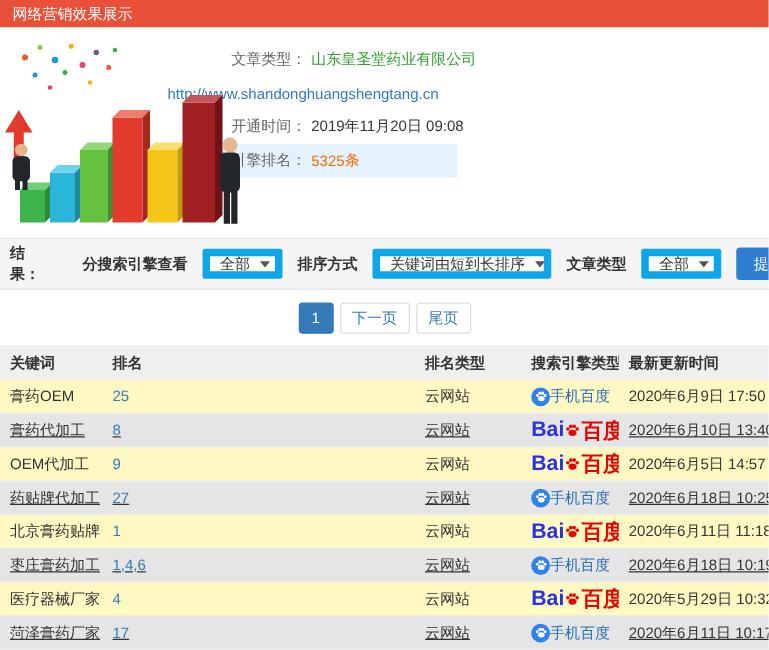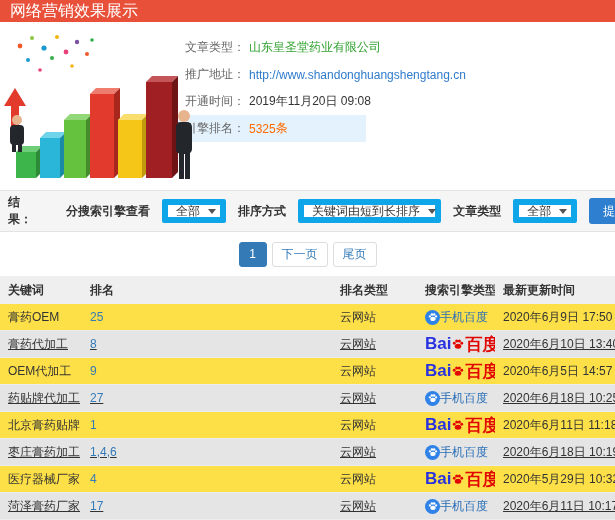--- a/index.html
+++ b/index.html
@@ -1,20 +1,20 @@
 <!DOCTYPE html>
 <html style="--header-bg: #e8503a; --company-link: #2ea12e; --url-link: #2e7bcc; --rank-count: #ff6a00; --accent-blue: #337ab7; --baidu-blue: #2932e1; --baidu-red: #e10602; --mobile-blue: #2f82e8;"><head>
 <meta charset="utf-8">
 <style>
   * { margin:0; padding:0; box-sizing:border-box; }
   html,body { width:615px; height:520px; overflow:hidden; background:#fff;
     font-family:"Liberation Sans","DejaVu Sans",sans-serif; font-size:12px; color:#333; }
 
   .titlebar { height:22px; line-height:22px; background:var(--header-bg,#e8503a);
-    color:#fff; padding-left:10px; font-size:16px; }
+    color:#fff; padding-left:10px; font-size:12px; }
 
   .info-section { position:relative; height:168px; background:#fff; }
   .illustration { position:absolute; left:2px; top:6px; width:192px; height:158px; }
   .info-rows { margin-left:130px; padding-top:12px; }
   .info-row { display:flex; align-items:center; height:27px; width:max-content; padding-right:78px; }
   .info-label { width:115px; text-align:right; color:#666; }
   .info-value { margin-left:4px; }
   .info-row.highlight { background:#e3f2fc; }
   a.link-green { color:var(--company-link,#2ea12e); text-decoration:none; }
   a.link-blue { color:var(--url-link,#2e7bcc); text-decoration:none; }
@@ -39,21 +39,21 @@
 
   .pagination-bar { height:44px; display:flex; align-items:center; justify-content:center; gap:5px; background:#fff; }
   .page-btn { min-width:28px; height:25px; padding:0 9px; display:inline-flex; align-items:center;
     justify-content:center; border:1px solid #ddd; color:var(--accent-blue,#337ab7);
     background:#fff; border-radius:3px; cursor:pointer; white-space:nowrap; }
   .page-btn.active { background:var(--accent-blue,#337ab7); border-color:var(--accent-blue,#337ab7); color:#fff; }
 
   .table { width:100%; }
   .thead, .trow { display:grid; grid-template-columns:82px 250px 85px 78px 1fr; align-items:center; }
   .thead { background:#efefef; height:28px; font-weight:bold; color:#333; }
-  .trow { height:27px; border-bottom:1px solid #ececec; background:#fde047; }
+  .trow { height:27px; border-bottom:1px solid #ececec; background:#fef9c3; }
   .trow.striped { background:#e5e5e5;text-decoration:underline; }
   .th, .td { padding-left:8px; white-space:nowrap; overflow:hidden; }
   a.rank-link { color:var(--accent-blue,#337ab7); text-decoration:none; }
 
   .engine-mobile { display:inline-flex; align-items:center; gap:0; color:#2a6fb7; }
   .m-icon { width:15px; height:15px; border-radius:50%; background:var(--mobile-blue,#2f82e8);
     color:#fff; display:inline-flex; align-items:center; justify-content:center; flex:0 0 auto; }
   .m-icon svg { width:10px; height:10px; display:block; }
   .engine-baidu { display:inline-flex; align-items:center; gap:1px; font-weight:bold; font-size:17px; }
   .b-bai { color:var(--baidu-blue,#2932e1); }
@@ -127,21 +127,20 @@
       <rect x="183" y="125" width="5" height="26" fill="#23262b"></rect>
     </g>
   </svg>
 
   <div class="info-rows">
     <div class="info-row">
       <span class="info-label">文章类型：</span>
       <a class="info-value link-green" href="#">山东皇圣堂药业有限公司</a>
     </div>
     <div class="info-row">
-      <span class="info-label">推广地址：</span>
       <a class="info-value link-blue" href="#">http://www.shandonghuangshengtang.cn</a>
     </div>
     <div class="info-row">
       <span class="info-label">开通时间：</span>
       <span class="info-value">2019年11月20日 09:08</span>
     </div>
     <div class="info-row highlight">
       <span class="info-label">搜索引擎排名：</span>
       <span class="info-value rank-count">5325</span>
       <span class="rank-suffix">条</span>

